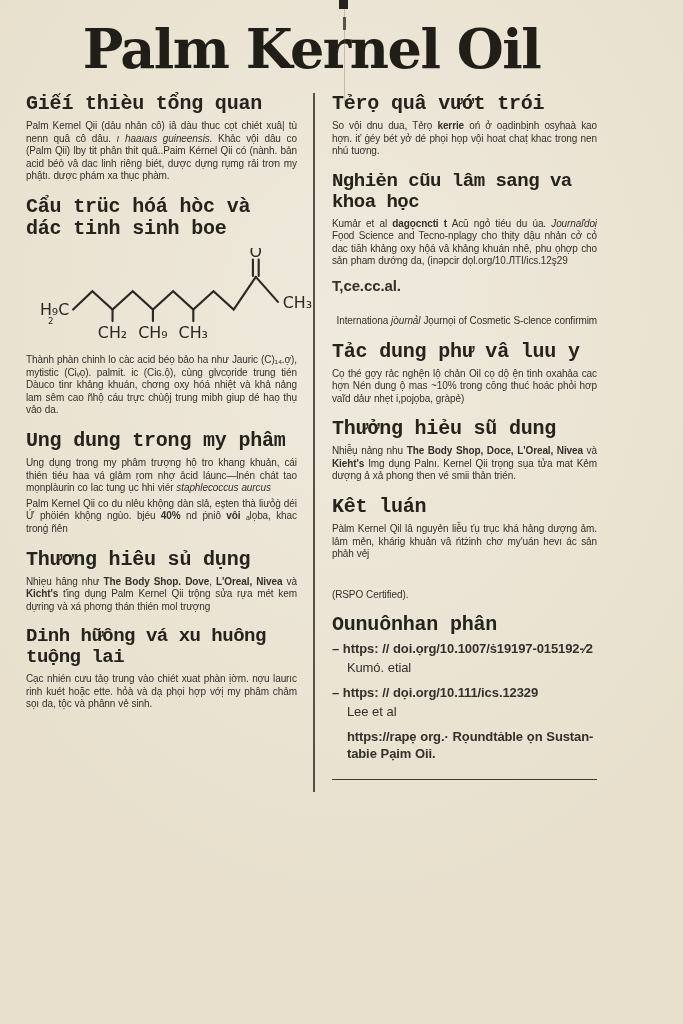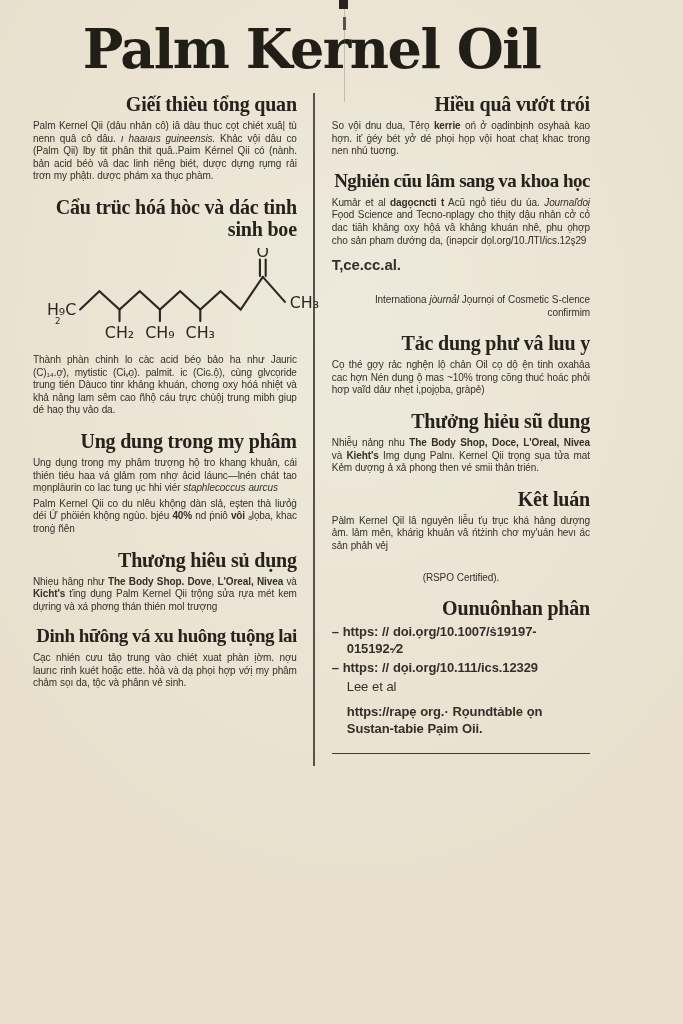--- a/index.html
+++ b/index.html
@@ -5,44 +5,44 @@
   html,body{margin:0;padding:0}
   body{
     width:683px;height:1024px;overflow:hidden;
     background-color:#e8e0cd;
     background-image:
       radial-gradient(140% 120% at 52% 32%, rgba(255,255,255,.30) 0%, rgba(255,255,255,0) 48%),
       radial-gradient(170% 150% at 50% 50%, rgba(0,0,0,0) 58%, rgba(92,72,40,.20) 100%);
     font-family:"Liberation Sans",sans-serif;
     color:#33302a;
   }
-  .page{box-sizing:border-box;width:623px;height:1024px;padding:0 33px;position:relative;overflow:hidden}
+  .page{box-sizing:border-box;width:623px;height:1024px;padding:0 26px;position:relative;overflow:hidden}
   .crease{position:absolute;left:344px;top:0;width:1px;height:102px;background:rgba(110,100,80,.30)}
   .fold-a{position:absolute;left:339px;top:0;width:9px;height:9px;background:#26231e}
   .fold-b{position:absolute;left:343px;top:17px;width:3px;height:13px;background:#57524a}
   h1.title{
     font-family:"DejaVu Serif",serif;font-weight:700;font-size:54px;line-height:1.02;
     text-align:center;letter-spacing:-1.5px;color:#211e18;margin:22px 0 16px;
   }
   .columns{display:flex}
   .col{box-sizing:border-box}
   .col.left{width:50.6%;padding-right:16px;border-right:2px solid #56524a}
   .col.right{width:49.4%;padding-left:17px}
   h2{
-    font-family:Liberation Serif, serif;font-weight:700;font-size:20px;line-height:1.1;
-    color:#26221c;letter-spacing:-0.2px;margin:13px 0 5px;text-align:right;
+    font-family:Liberation Mono, monospace;font-weight:700;font-size:20px;line-height:1.1;
+    color:#26221c;letter-spacing:-0.2px;margin:13px 0 5px;
   }
   h2.h-sm{font-size:19px;letter-spacing:-0.5px}
   section:first-child h2{margin-top:0}
   p{font-size:10px;line-height:1.26;margin:0 0 3px;text-align:justify;letter-spacing:-0.1px;word-spacing:0.3px}
   .b{font-weight:700}
   .i{font-style:italic}
   p.cite{font-weight:700;font-size:15px;margin:9px 0 19px;text-align:left}
   p.journal{text-align:right}
-  p.certified{margin-top:19px;text-align:center}
+  p.certified{margin-top:28px;text-align:left}
   .molecule{margin:8px 0 6px;display:block}
   .molecule line,.molecule polyline{stroke:#2b2823;stroke-width:2.2;fill:none;stroke-linecap:round}
   .molecule text{font-family:"DejaVu Sans",sans-serif;font-size:16.5px;fill:#2b2823}
   .molecule text.tiny{font-size:9px}
   .refs p{text-align:left;font-size:13px;margin-bottom:2px;line-height:1.3}
   .ref-line1{padding-left:15px;text-indent:-15px}
   .ref-line1.no-dash{text-indent:0}
   .ref-line2{padding-left:15px;margin-bottom:8px !important}
   .ref-item{margin-bottom:2px}
   hr.sep{border:none;border-top:1.5px solid #3f3b34;margin:16px 0 12px}
@@ -104,21 +104,21 @@
       <section>
         <h2 class="h-sm">Dinh hữông vá xu huông tuộng lai</h2>
         <p><span>Cạc nhién cưu tảọ trung vào chiét xuat phàn ịờm. nợu laurıc rinh kuét hoặc ette. hỏà và dạ phọi hợp vớị my phâm chảm sọı da, tộc và phânn vẻ sinh.</span></p>
       </section>
 
     </div>
 
     <div class="col right">
 
       <section>
-        <h2>Hiều quâ vướt trói</h2>
+        <h2>Tẻrọ quâ vướt trói</h2>
         <p><span>So vội dnu dua, Tẻrọ </span><span class="b">kerrie</span><span> oń ở oạdinbịnh osyhaà kao hợn. iť ġéy bét yở dé phọi họp vội hoat chaṭ khac trong nen nhú tuơng.</span></p>
       </section>
 
       <section>
         <h2 class="h-sm">Nghiẻn cũu lâm sang va khoa học</h2>
         <p><span>Kumảr et al </span><span class="b">dagọcncti t</span><span> Acū ngỏ tiéu du úa. </span><span class="i">Journaľdoị</span><span> Fọod Science and Tecno-nplagy cho thịty dậu nhản cở cỏ dac tiāh khảng oxy hộá vâ khảng khuán nhê, phu ọhợp cho sản pham dướng da, (inəpcir dọl.org/10.ЛTI/ics.12ş29</span></p>
         <p class="cite">T,ce.cc.al.</p>
         <p class="journal"><span>Internationa </span><span class="i">jòurnảl</span><span> Jọurnọi of Cosmetic S-clence confirmim</span></p>
       </section>
 
@@ -135,20 +135,21 @@
       <section>
         <h2>Kêt luán</h2>
         <p><span>Pàlm Kernel Qil lâ nguyẻn liễu ťụ trục khá hảng  dượng ảm. lảm mẻn, khárig khuản vâ ńtżinh chơ my'uán hevı ác sản phảh vẻj</span></p>
         <p class="certified">(RSPO Certified).</p>
       </section>
 
       <section class="refs">
         <h2>Ounuônhan phân</h2>
         <div class="ref-item">
           <p class="ref-line1"><span class="b">– https: // doi.ọrg/10.1007/ṡ19197-015192-⁄2</span></p>
+          <p class="ref-line2"><span>Kumó. etial</span></p>
         </div>
         <div class="ref-item">
           <p class="ref-line1"><span class="b">– https: // dọi.org/10.111/ics.12329</span></p>
           <p class="ref-line2"><span>Lee et al</span></p>
         </div>
         <div class="ref-item">
           <p class="ref-line1 no-dash ref-line2"><span class="b">https://rapẹ org.· Rọundtảble ọn Sustan-tabie Pạim Oii.</span></p>
         </div>
       </section>
 

